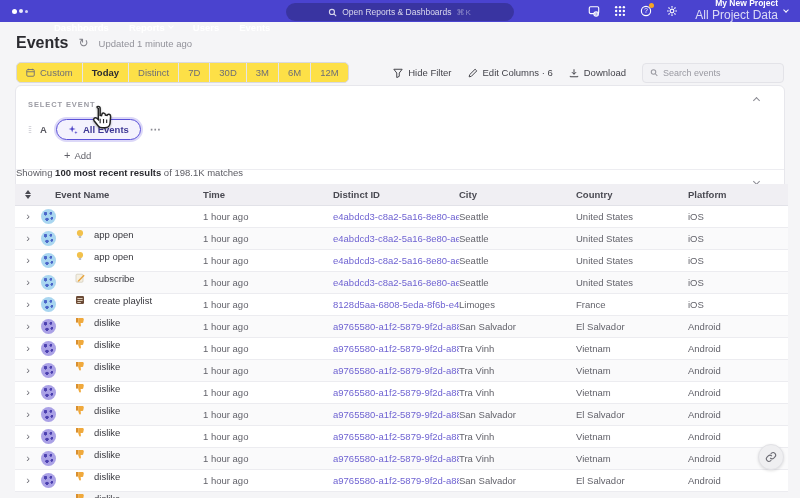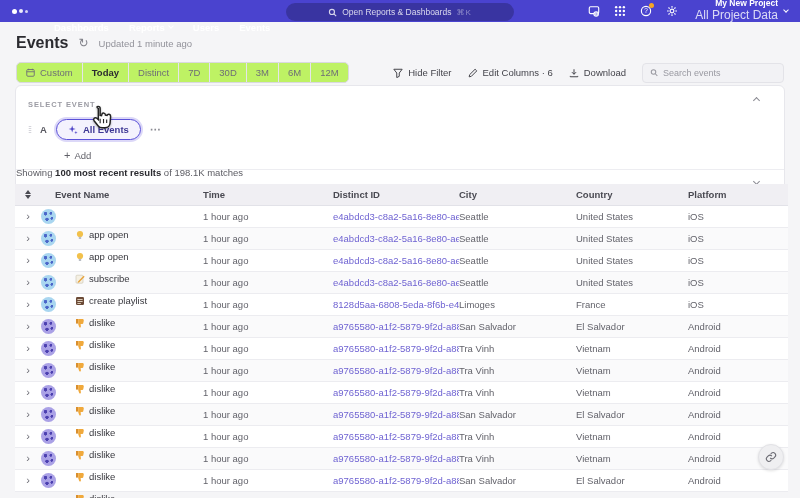--- a/index.html
+++ b/index.html
@@ -26,21 +26,21 @@
   .proj-wrap { display:flex; align-items:center; gap:6px; }
 
   
   .page-head { display:flex; align-items:center; padding:12px 16px 0 16px; gap:10px; }
   .page-title { font-size:16px; font-weight:700; color:#2b2b30; }
   .refresh { color:#808089; font-size:12px; cursor:pointer; }
   .updated { font-size:9.5px; color:#92929a; }
 
   
   .controls { display:flex; align-items:center; justify-content:space-between; padding:10px 16px 0 16px; }
-  .seg-control { display:flex; align-items:stretch; border:1px solid #d9d9df; border-radius:5px; background:#bef264; overflow:hidden; height:21px; }
+  .seg-control { display:flex; align-items:stretch; border:1px solid #d9d9df; border-radius:5px; background:#fde047; overflow:hidden; height:21px; }
   .seg { font-size:9.5px; color:#6e6e76; padding:0 9px; display:flex; align-items:center; gap:5px; border-right:1px solid #e5e5ea; cursor:pointer; white-space:nowrap; }
   .seg:last-child { border-right:none; }
   .seg.selected { font-weight:700; color:#2b2b30; }
   .seg svg { width:9px; height:9px; }
   .right-tools { display:flex; align-items:center; gap:16px; }
   .tool-btn { display:flex; align-items:center; gap:5px; font-size:9.5px; color:#44444b; cursor:pointer; white-space:nowrap; }
   .tool-btn svg { width:10px; height:10px; }
   .tool-search { display:flex; align-items:center; gap:5px; width:142px; height:20px; background:#f2f2f5; border:1px solid #e3e3e8; border-radius:4px; padding:0 7px; }
   .tool-search svg { width:9px; height:9px; color:#9a9aa2; }
   .tool-search input { border:none; outline:none; background:transparent; font-size:9px; color:#3c3c42; width:100%; font-family:inherit; }
@@ -68,21 +68,21 @@
   .results-line { position:absolute; left:16px; top:167px; font-size:9.5px; color:#5c5c63; }
   .results-line b { color:#2b2b30; }
 
   
   .table { position:absolute; left:15px; top:184px; width:773px; }
   .thead { display:flex; align-items:center; height:22px; background:#f0eff3; border-bottom:1px solid #e2e2e8; font-size:9.5px; font-weight:700; color:#4a4a52; }
   .trow { display:flex; align-items:center; height:22px; border-bottom:1px solid #ececf0; background:#fff; font-size:9.5px; color:#63636b; }
   .trow.even { background:#fafafb; }
   .c-exp { flex:0 0 26px; display:flex; justify-content:center; }
   .c-av { flex:0 0 34px; display:flex; align-items:center; }
-  .c-event { flex:0 0 128px; display:flex; align-items:center; gap:4px; color:#38383e; overflow:hidden; white-space:nowrap;margin-top:36px; }
+  .c-event { flex:0 0 128px; display:flex; gap:9px; color:#38383e; overflow:hidden; white-space:nowrap;margin-top:36px; }
   .c-time { flex:0 0 130px; }
   .c-id { flex:0 0 126px; overflow:hidden; white-space:nowrap; }
   .c-city { flex:0 0 117px; }
   .c-country { flex:0 0 112px; }
   .c-platform { flex:1 1 auto; }
   .h-event { flex:0 0 162px; padding-left:14px; }
   .sort-ic { display:flex; flex-direction:column; gap:1px; cursor:pointer; }
   .sort-ic i { width:0; height:0; border-left:3px solid transparent; border-right:3px solid transparent; display:block; }
   .sort-ic i.u { border-bottom:4px solid #4a4a52; }
   .sort-ic i.d { border-top:4px solid #4a4a52; }

